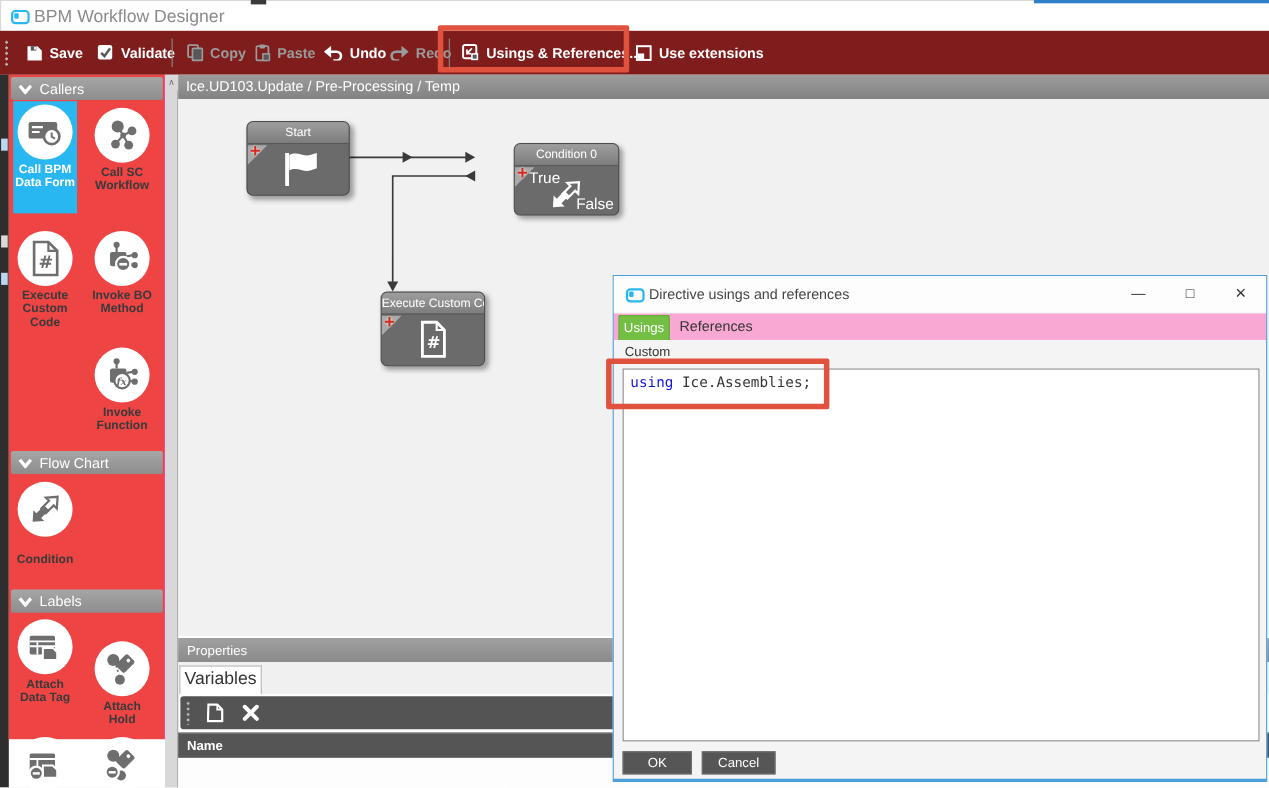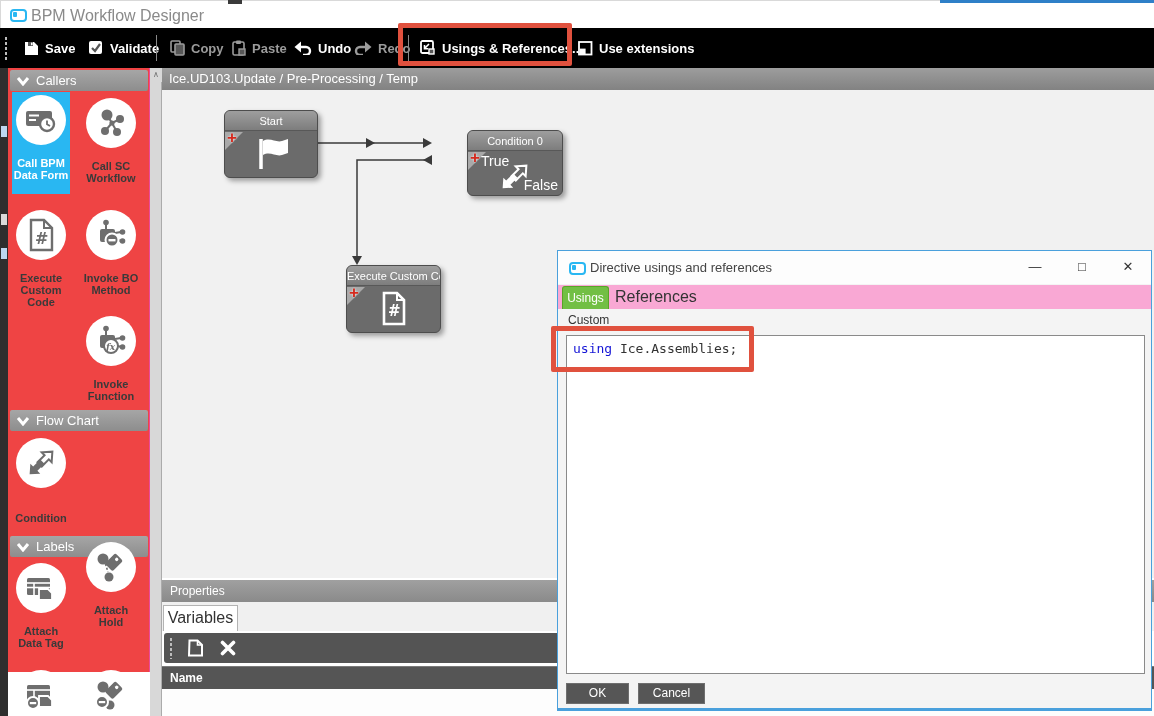--- a/index.html
+++ b/index.html
@@ -10,39 +10,39 @@
   
   .titlebar { left:0; top:0; width:1154px; height:28px; background:#fff; border-left:1px solid #d9d9d9; border-top:1px solid #d9d9d9; }
   .titlebar-text { position:absolute; left:30px; top:6px; font-size:16px; color:#8a8a8a; }
   .app-icon { position:absolute; width:17px; height:13px; border:2px solid #29b7f2; border-radius:4px; background:#fff; }
   .app-icon::after { content:""; position:absolute; left:1px; top:1px; width:4px; height:5px; background:#29b7f2; border-radius:1px; }
   .titlebar .app-icon { left:9px; top:8px; }
   .top-tick { left:228px; top:0; width:14px; height:4px; background:#3a3a3a; }
   .top-blue { left:940px; top:0; width:214px; height:3px; background:#2f80c8; }
 
   
-  .toolbar { left:0; top:28px; width:1154px; height:40px; background:#000000; }
+  .toolbar { left:0; top:28px; width:1154px; height:40px; background:#7f1d1d; }
   .tb-item { position:absolute; top:0; height:40px; display:flex; align-items:center; gap:6px; color:#fff; font-size:13px; font-weight:700; }
   .tb-item.disabled { color:#9b9b9b; }
   .tb-sep { position:absolute; top:7px; width:1px; height:26px; background:#8a8a8a; }
   .tb-handle { position:absolute; left:4px; top:8px; width:4px; height:24px;
     background-image:radial-gradient(circle, #bdbdbd 1.2px, transparent 1.4px); background-size:4px 5px; background-repeat:repeat-y; }
 
   
   .left-strip { left:0; top:68px; width:8px; height:648px; background:#2e2e2e; }
   .strip-mark { position:absolute; left:1px; width:6px; height:11px; }
 
   
   .sidebar { left:8px; top:68px; width:142px; height:604px; background:#ef4444; border-right:1px solid #ec4899; }
   .section-header { position:absolute; left:2px; width:138px; height:21px; background:linear-gradient(#a6a6a6,#8d8d8d); color:#fff; font-size:13px; line-height:21px; padding-left:26px; border-radius:2px; }
   .section-header svg { position:absolute; left:6px; top:6px; }
   .tile { position:absolute; width:58px; text-align:center; }
   .tile-sel { position:absolute; background:#29b7f2; }
   .icon-circle { width:50px; height:50px; border-radius:50%; background:#fff; display:flex; align-items:center; justify-content:center; margin:0 auto; }
-  .tile-label { margin-top:12px; font-size:11px; line-height:12px; font-weight:700; color:#3a3a3a; }
+  .tile-label { margin-top:3px; font-size:11px; line-height:12px; font-weight:700; color:#3a3a3a; }
   .tile-label.white { color:#fff; }
 
   
   .side-scroll { left:150px; top:68px; width:12px; height:648px; background:#d8d8d8; border-right:1px solid #ababab; }
   .scroll-up { position:absolute; left:0; top:0; width:12px; height:14px; background:#d8d8d8; color:#6e6e6e; font-size:8px; text-align:center; line-height:14px; }
 
   
   .canvas { left:162px; top:68px; width:992px; height:510px; background:#f1f1f1; }
   .breadcrumb { position:absolute; left:0; top:0; width:992px; height:22px; background:linear-gradient(#9d9d9d,#828282); color:#fff; font-size:13px; line-height:22px; padding-left:7px; }
 
@@ -65,21 +65,21 @@
   .props-body { left:162px; top:689px; width:992px; height:27px; background:#fdfdfd; }
 
   
   .dialog { left:557px; top:250px; width:595px; height:461px; background:#f4f4f4; border:1px solid #4aa0dc; border-bottom:3px solid #4aa0dc; z-index:10; }
   .dlg-titlebar { position:absolute; left:0; top:0; width:100%; height:33px; background:#fdfdfd; }
   .dlg-title { position:absolute; left:32px; top:9px; font-size:13px; color:#444; }
   .dlg-titlebar .app-icon { left:11px; top:11px; }
   .dlg-ctl { position:absolute; top:5px; width:24px; height:22px; text-align:center; font-size:13px; color:#333; line-height:22px; }
   .dlg-tabstrip { position:absolute; left:0; top:34px; width:100%; height:24px; background:#f9a8d4; }
   .dlg-tab-active { position:absolute; left:4px; top:1px; width:47px; height:23px; background:#72bf44; border:1px solid #58a427; border-bottom:none; border-radius:3px 3px 0 0; color:#fff; font-size:12px; text-align:center; line-height:22px; }
-  .dlg-tab { position:absolute; left:57px; top:1px; width:72px; height:23px; color:#333; font-size:16px; text-align:center; line-height:22px; }
+  .dlg-tab { position:absolute; left:57px; top:1px; width:72px; height:23px; color:#333; font-size:13px; text-align:center; line-height:22px; }
   .dlg-section-label { position:absolute; left:10px; top:62px; font-size:12px; color:#333; }
   .dlg-codebox { position:absolute; left:8px; top:84px; width:579px; height:339px; background:#fff; border:1px solid #8a8a8a; font-family:"DejaVu Sans Mono", monospace; font-size:13px; padding:5px 6px; }
   .kw { color:#1414d6; }
   .code-rest { color:#333; }
   .dlg-btn { position:absolute; top:432px; height:21px; background:#565656; border:1px solid #6e6e6e; color:#fff; font-size:12px; text-align:center; line-height:19px; }
 
   
   .hl-red { position:absolute; border:5px solid #e0513e; border-radius:2px; z-index:20; background:transparent; }
   .hl-1 { left:398px; top:23px; width:174px; height:43px; }
   .hl-2 { left:551px; top:326px; width:203px; height:46px; }
@@ -297,21 +297,21 @@
           <rect x="4" y="8" width="23" height="17" rx="1.5" fill="#6e6e6e"></rect>
           <line x1="4" y1="13" x2="27" y2="13" stroke="#fff" stroke-width="1.6"></line>
           <line x1="4" y1="17.5" x2="27" y2="17.5" stroke="#fff" stroke-width="1.6"></line>
           <line x1="11" y1="13" x2="11" y2="25" stroke="#fff" stroke-width="1.6"></line>
           <path d="M16 19 h9 l4 4 v7 H16 Z" fill="#6e6e6e" stroke="#fff" stroke-width="1.8"></path>
         </svg>
     </div>
     <div class="tile-label">Attach Data Tag</div>
   </div>
 
-  <div class="tile" style="left:74px;top:474px">
+  <div class="tile" style="left:74px;top:515px">
     <div class="icon-circle">
       <svg width="36" height="36">
           <circle cx="10" cy="10" r="5.5" fill="#6e6e6e"></circle>
           <g transform="translate(23,9) rotate(45)">
             <rect x="-4" y="-3" width="11" height="15" rx="2" fill="#6e6e6e"></rect>
             <circle cx="1.5" cy="0.5" r="1.7" fill="#fff"></circle>
           </g>
           <circle cx="16" cy="28" r="4.5" fill="#6e6e6e"></circle>
           <line x1="12.5" y1="15" x2="15" y2="23" stroke="#6e6e6e" stroke-width="1.6" stroke-dasharray="2,2"></line>
         </svg>

